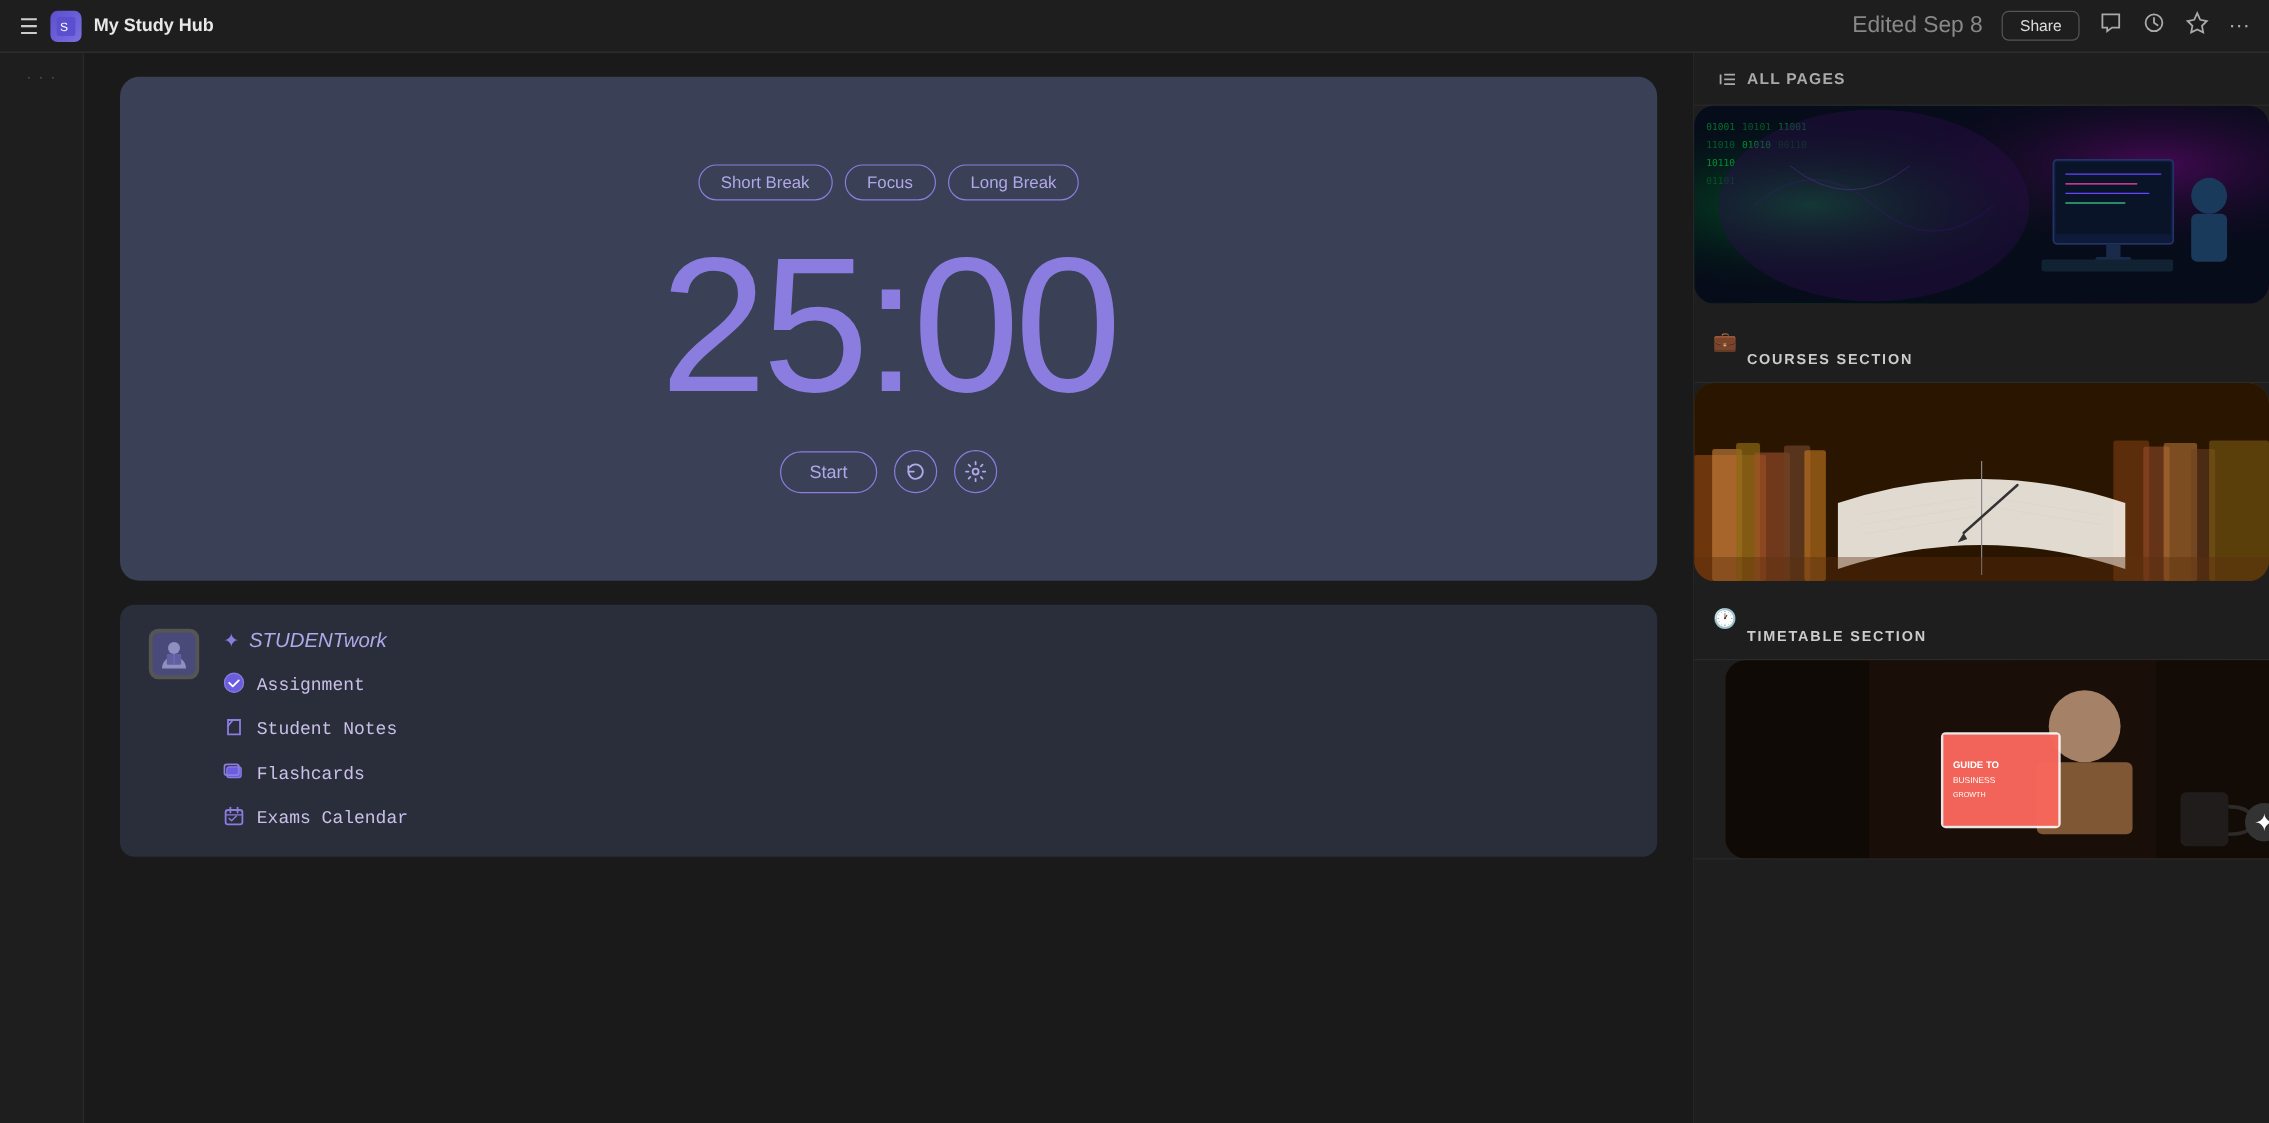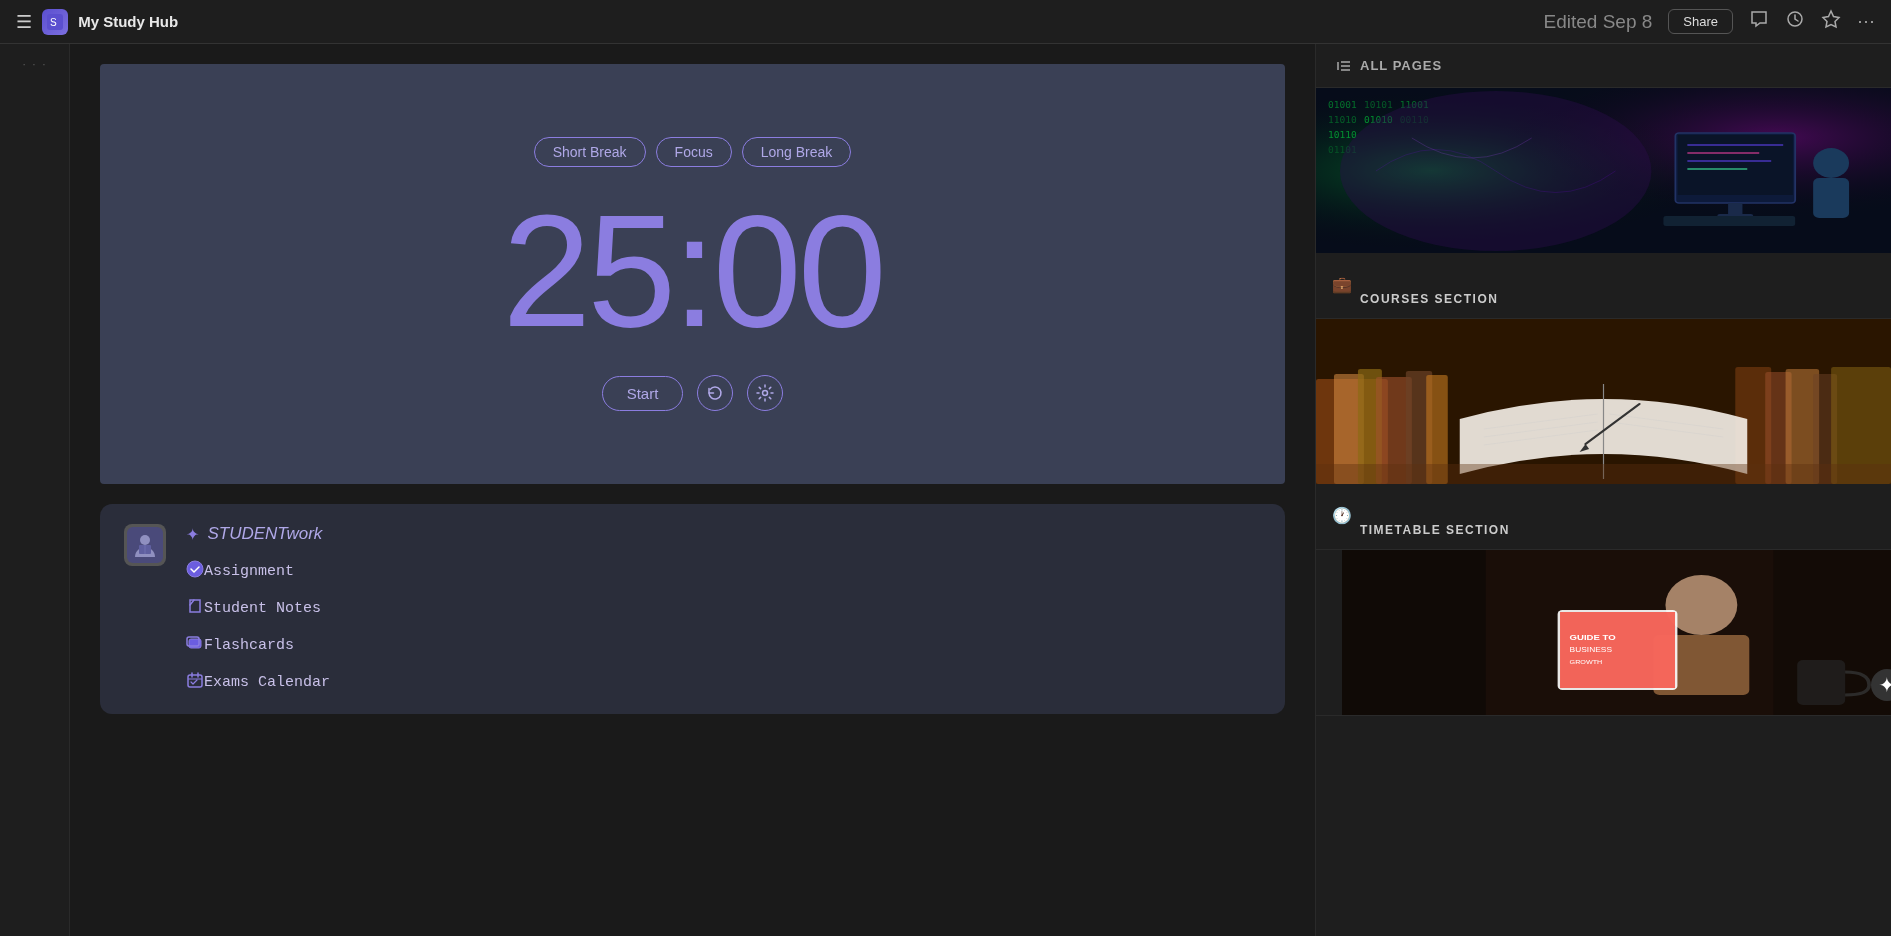--- a/index.html
+++ b/index.html
@@ -104,21 +104,21 @@
       overflow-y: auto;
       padding: 20px 30px;
       display: flex;
       flex-direction: column;
       gap: 20px;
     }
 
     
     .timer-widget {
       background: #3a4055;
-      border-radius: 4px;
+      border-radius: 16px;
       padding: 30px 40px;
       display: flex;
       flex-direction: column;
       align-items: center;
       gap: 24px;
       min-height: 420px;
       justify-content: center;
     }
 
     .timer-tabs {
@@ -216,33 +216,34 @@
       font-weight: 500;
     }
     .studentwork-items {
       display: flex;
       flex-direction: column;
       gap: 14px;
     }
     .studentwork-item {
       display: flex;
       align-items: center;
+      gap: 10px;
       font-size: 15px;
       color: #c8c0e8;
       font-family: 'Courier New', monospace;
       cursor: pointer;
     }
     .item-icon {
       font-size: 16px;
       color: #8b7de0;
     }
 
     
     .right-panel {
-      width: 576px;
+      width: 480px;
       background: #1e1e1e;
       border-left: 1px solid #2a2a2a;
       overflow-y: auto;
       padding: 0;
     }
 
     .all-pages-header {
       display: flex;
       align-items: center;
       gap: 8px;
@@ -257,20 +258,21 @@
     .page-card {
       border-bottom: 1px solid #2a2a2a;
     }
     .page-card-image-placeholder {
       width: 100%;
       height: 165px;
       display: flex;
       align-items: center;
       justify-content: center;
       font-size: 48px;
+      border-radius: 17px;
     }
     .courses-image {
       background: linear-gradient(135deg, #0a0a2e 0%, #1a3a1a 40%, #0d1a0d 60%, #2d0d2d 100%);
       position: relative;
       overflow: hidden;
     }
     .courses-image::before {
       content: '';
       position: absolute;
       inset: 0;

